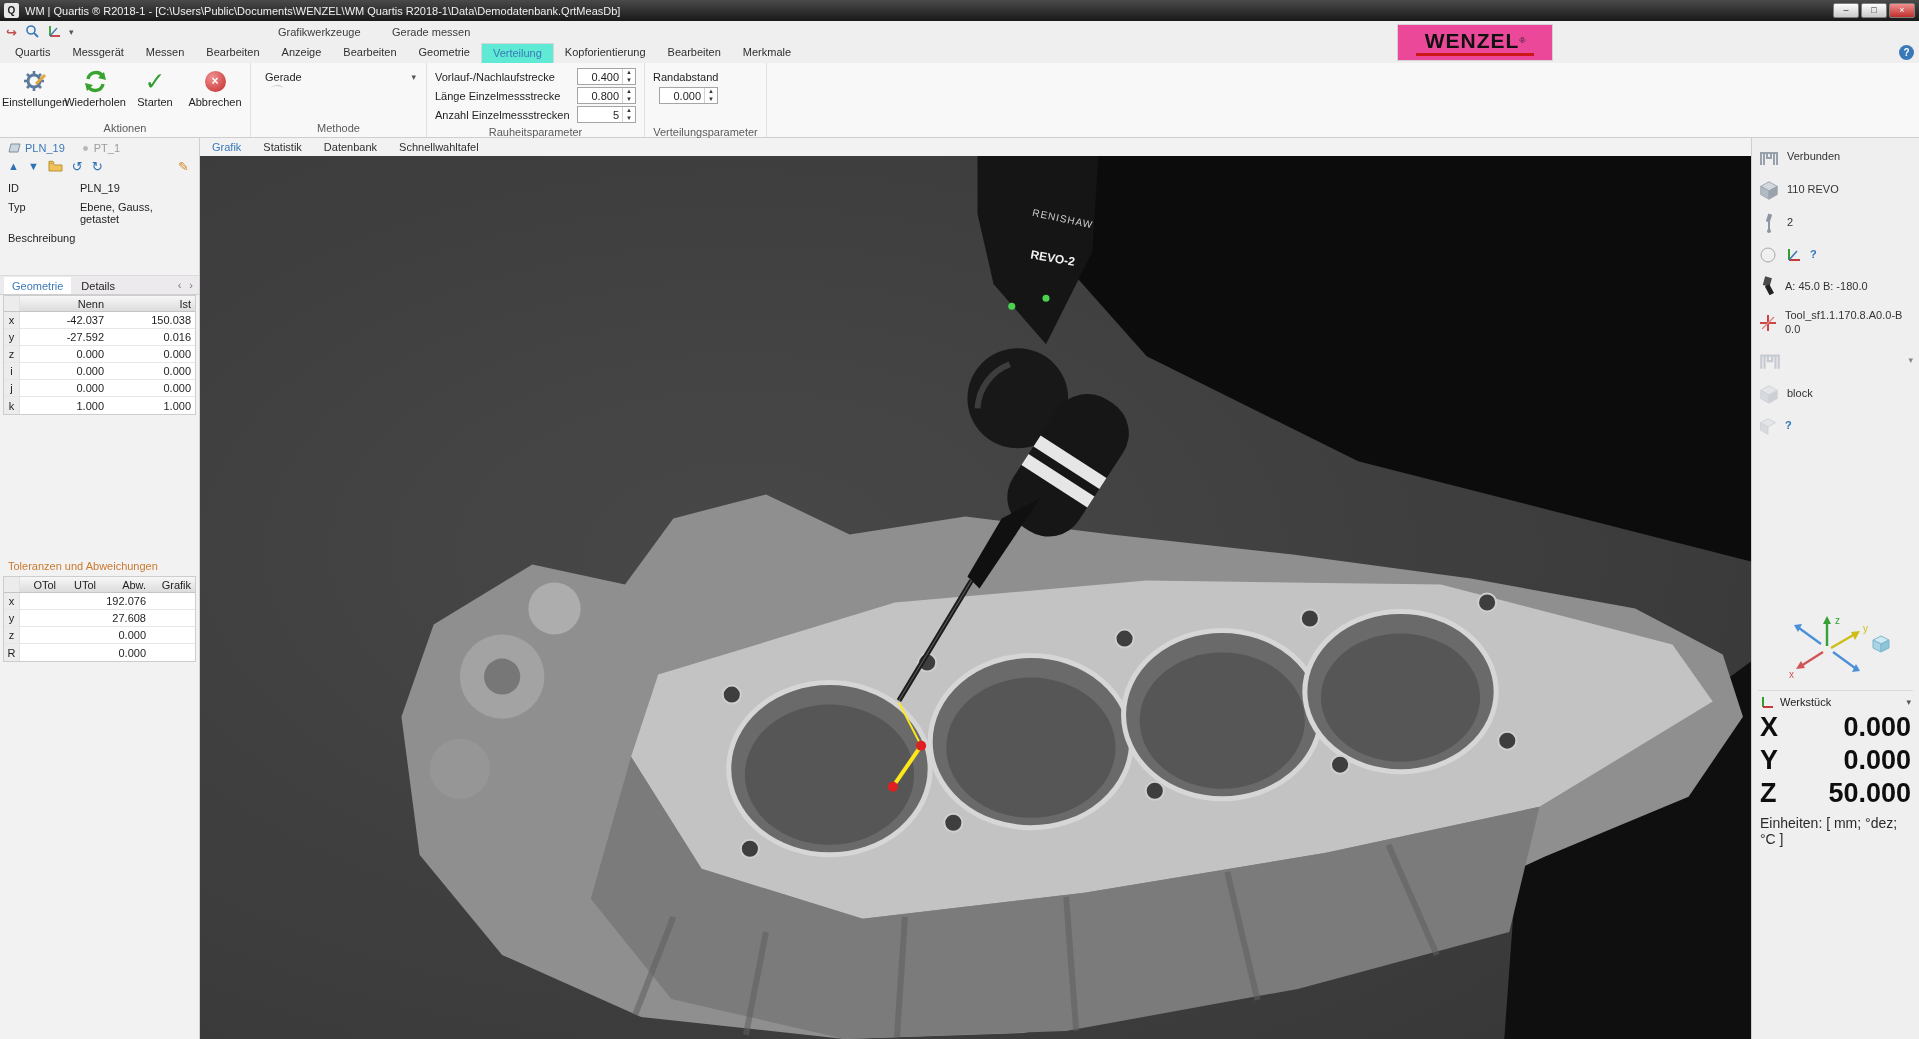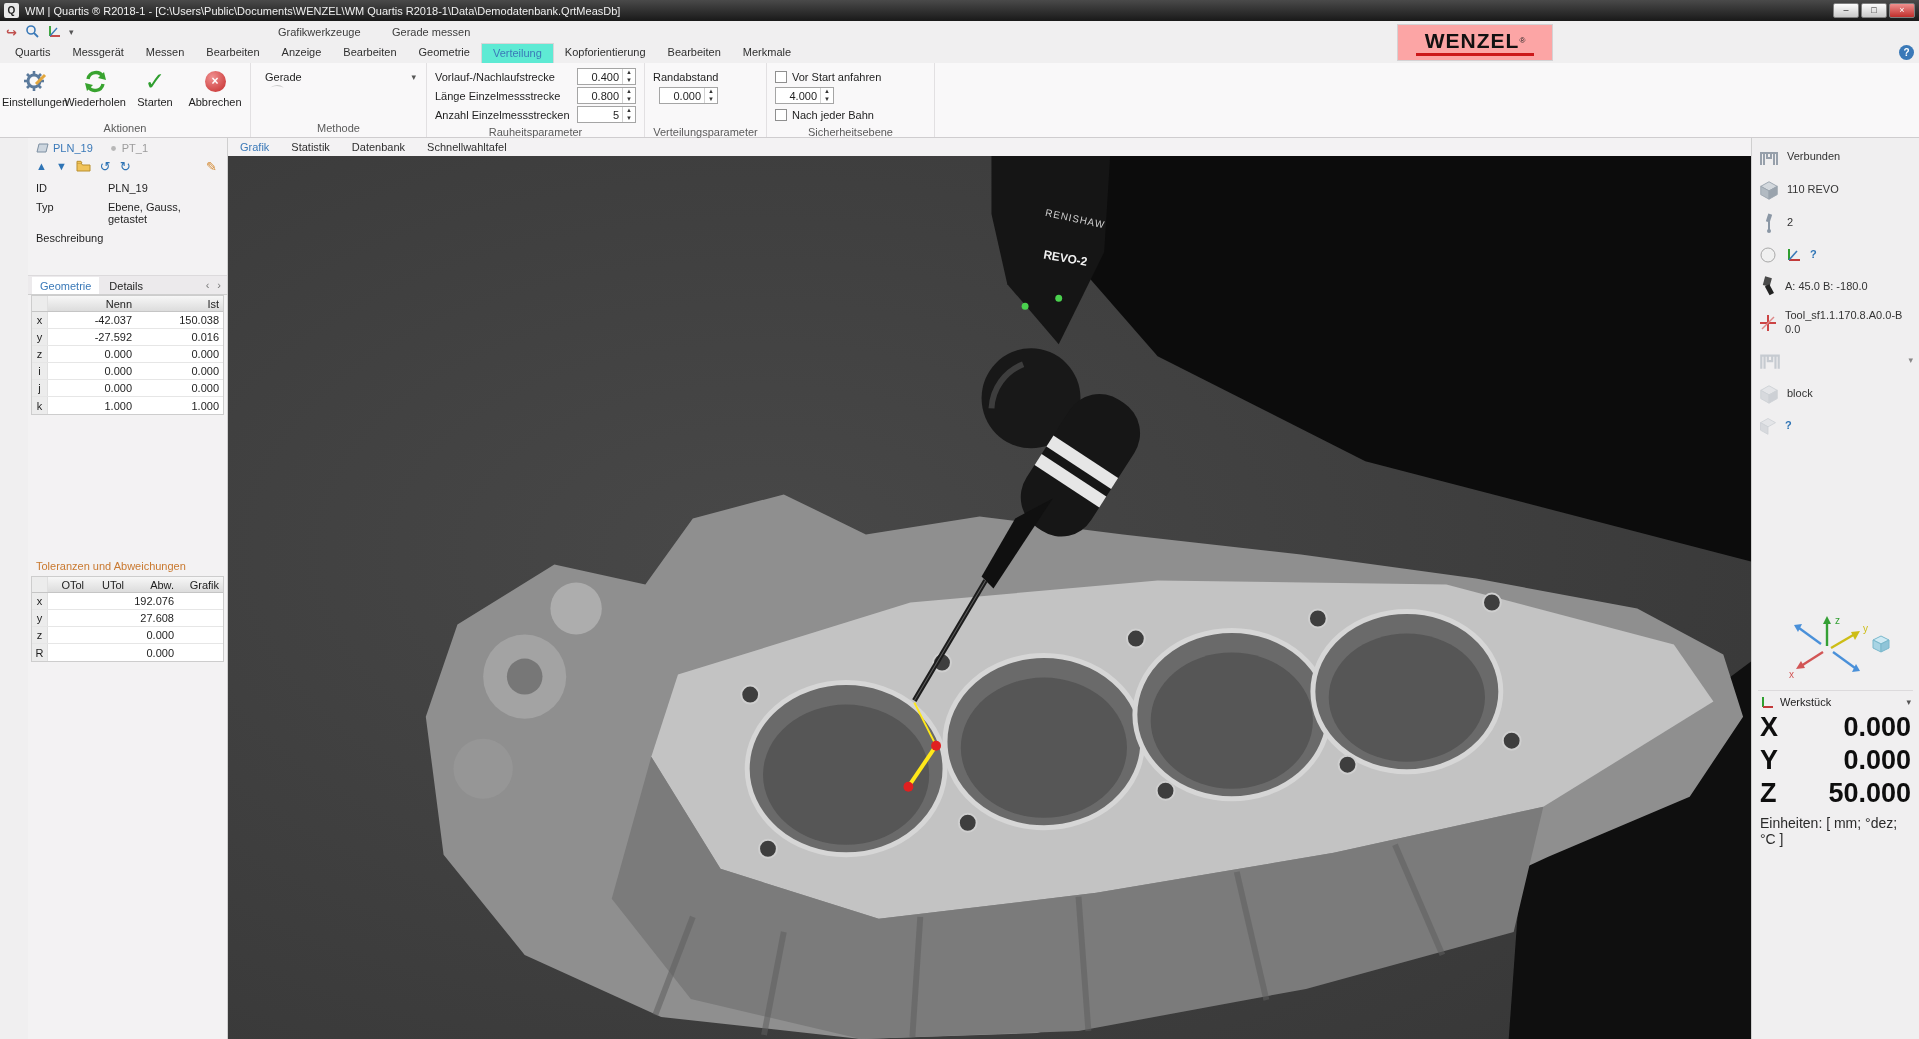--- a/index.html
+++ b/index.html
@@ -18,21 +18,21 @@
   
   .menubar { height:22px; background:#f0eff0; position:relative; display:flex; align-items:center; padding-left:6px; gap:8px; flex:0 0 auto; }
   .qa-icon { font-size:13px; line-height:1; }
   .qa-redo { color:#c0504d; font-weight:bold; }
   .qa-chevron { color:#555; font-size:9px; }
   .ctx-header { position:absolute; top:5px; color:#3c3c3c; }
   .ctx-left { left:278px; }
   .ctx-right { left:392px; }
 
   
-  .brand-box { position:absolute; top:24px; right:366px; width:156px; height:37px; background:#fca5a5; border:1px solid #d4d2d4; display:flex; flex-direction:column; align-items:center; justify-content:center; z-index:5; }
+  .brand-box { position:absolute; top:24px; right:366px; width:156px; height:37px; background:#ec4899; border:1px solid #d4d2d4; display:flex; flex-direction:column; align-items:center; justify-content:center; z-index:5; }
   .brand-word { font-weight:bold; font-size:21px; letter-spacing:1px; color:#111; line-height:1; }
   .brand-reg { font-size:8px; vertical-align:super; }
   .brand-underline { width:118px; height:3px; background:#cc1719; margin-top:2px; }
 
   
   .ribbon-tabs { height:20px; background:#f0eff0; display:flex; align-items:stretch; padding-left:4px; flex:0 0 auto; position:relative; }
   .rtab { padding:3px 11px 2px; color:#2f2f2f; white-space:nowrap; cursor:default; }
   .rtab.active { background:#5eead4; color:#3a79b8; border:1px solid #d8d6d8; border-bottom:none; }
   .help-badge { position:absolute; right:5px; top:2px; width:15px; height:15px; border-radius:50%; background:#3a79b8; color:#fff; text-align:center; line-height:15px; font-weight:bold; font-size:10px; }
 
@@ -53,21 +53,21 @@
   .param-row { display:flex; align-items:center; height:19px; gap:7px; }
   .param-label { white-space:nowrap; }
   .spin { display:flex; border:1px solid #a5a5a5; background:#fff; height:17px; margin-left:auto; }
   .spin-val { width:44px; text-align:right; padding:2px 3px 0 2px; }
   .spin-arrows { width:13px; border-left:1px solid #d2d2d2; display:flex; flex-direction:column; }
   .spin-up,.spin-down { flex:1; font-size:6px; line-height:7px; text-align:center; color:#333; cursor:default; }
   .cb { width:12px; height:12px; border:1px solid #8f8f8f; background:#fff; flex:0 0 auto; }
   .cb-row { display:flex; align-items:center; gap:5px; height:19px; }
 
   
-  .main { flex:1; display:flex; min-height:0;padding-left:28px; }
+  .main { flex:1; display:flex; min-height:0; }
 
   
   .left-panel { width:200px; background:#f3f2f3; border-right:1px solid #cfcfcf; display:flex; flex-direction:column; }
   .feature-tabs { display:flex; gap:16px; padding:4px 8px 2px; align-items:center; }
   .ftab { display:flex; gap:4px; align-items:center; color:#3a79b8; cursor:default; }
   .ftab.inactive { color:#9c9c9c; }
   .lp-toolbar { display:flex; gap:9px; padding:3px 10px 4px 8px; align-items:center; }
   .lp-ico { font-size:13px; line-height:1; color:#2e74b5; cursor:default; }
   .lp-ico.small { font-size:11px; }
   .pencil-ico { margin-left:auto; color:#d2862c; font-size:13px; }
@@ -279,42 +279,20 @@
                 <span class="spin-up">▲</span>
                 <span class="spin-down">▼</span>
               </span>
           </span>
         </div>
         <div class="param-row"></div>
       </div>
       <div class="rgroup-label">Verteilungsparameter</div>
     </div>
 
-    <div class="rgroup" style="width:168px;">
-      <div class="rgroup-body param-col">
-        <div class="cb-row">
-          <span class="cb"></span>
-          <span>Vor Start anfahren</span>
-        </div>
-        <div class="param-row">
-          <span class="spin" style="margin-left:0;">
-            <span class="spin-val">4.000</span>
-            <span class="spin-arrows">
-                <span class="spin-up">▲</span>
-                <span class="spin-down">▼</span>
-              </span>
-          </span>
-        </div>
-        <div class="cb-row">
-          <span class="cb"></span>
-          <span>Nach jeder Bahn</span>
-        </div>
-      </div>
-      <div class="rgroup-label">Sicherheitsebene</div>
-    </div>
 
     <div style="flex:1;"></div>
   </div>
 
   <div class="main">
 
     <div class="left-panel">
       <div class="feature-tabs">
         <span class="ftab">
           <svg width="13" height="10" viewBox="0 0 13 10">

